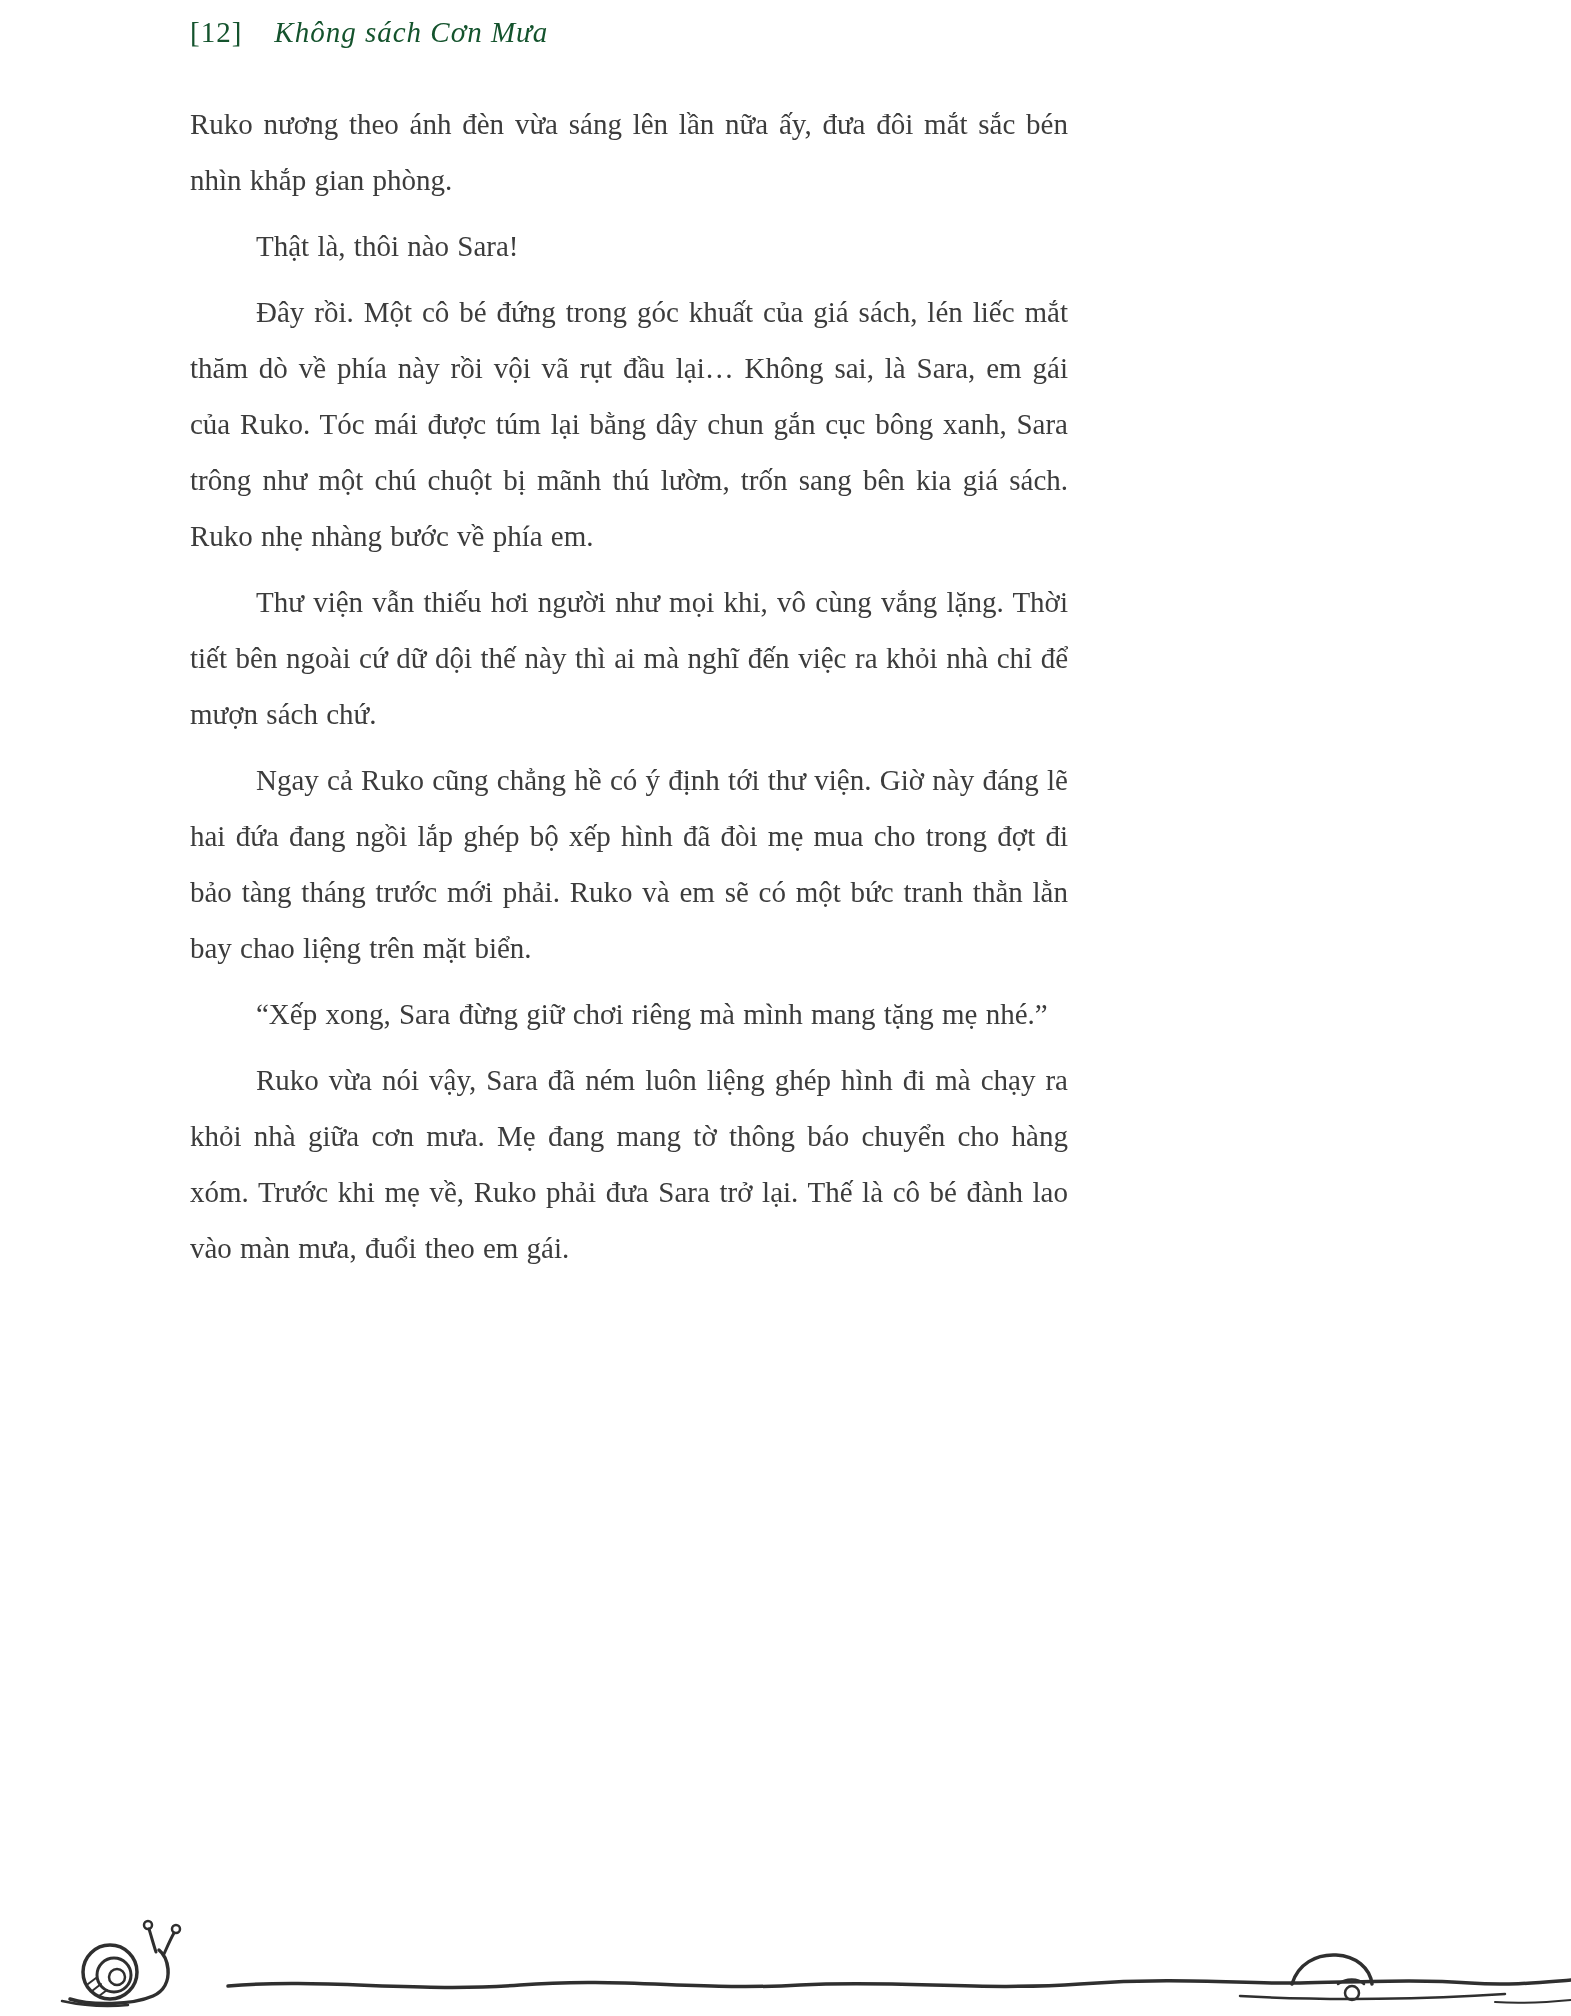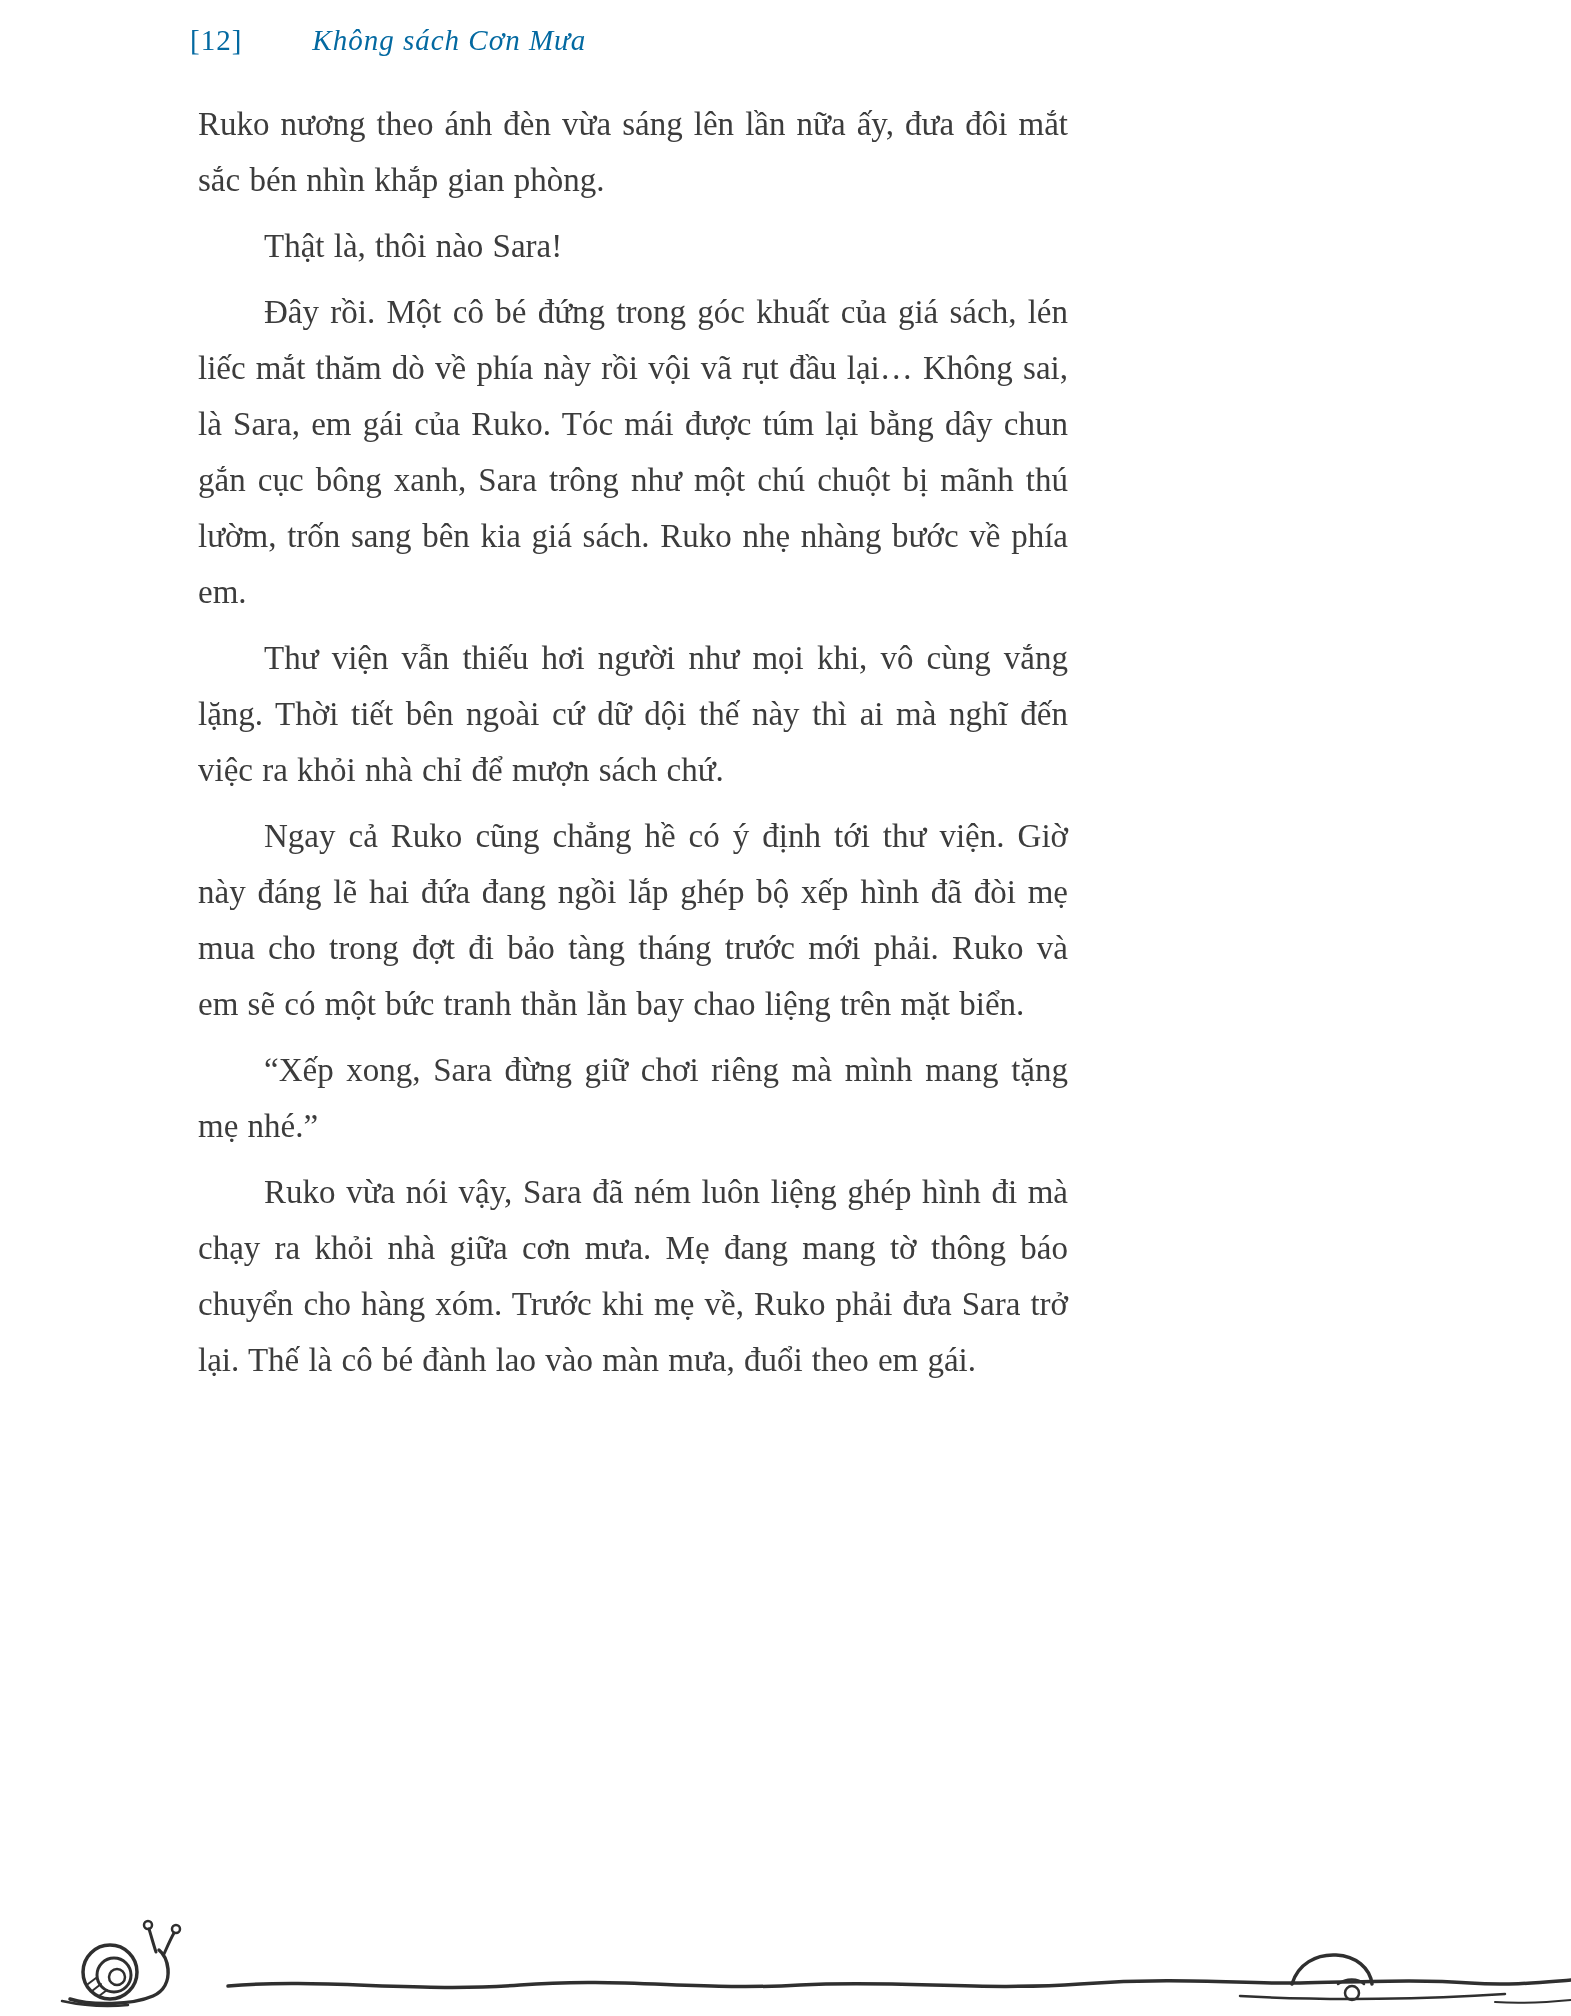--- a/index.html
+++ b/index.html
@@ -15,41 +15,40 @@
     overflow: hidden;
     font-family: "Liberation Serif", "DejaVu Serif", serif;
     color: #3c3c3c;
   }
   .page-header {
     position: absolute;
     top: 16px;
     left: 190px;
     display: flex;
     align-items: baseline;
-    gap: 70px;
+    gap: 32px;
     font-size: 29px;
-    color: #0369a1;
-    margin-top: 8px;
+    color: #14532d;
   }
   .page-number {
     letter-spacing: 1px;
   }
   .book-title {
     font-style: italic;
     letter-spacing: 1px;
   }
   .page-body {
     position: absolute;
     top: 96px;
     left: 190px;
     width: 878px;
   }
   .para {
-    margin: 0 0 10px 8px;
-    font-size: 33px;
+    margin: 0 0 10px 0;
+    font-size: 29px;
     line-height: 56px;
     text-align: justify;
     text-indent: 66px;
     word-spacing: 1px;
   }
   .para.no-indent {
     text-indent: 0;
   }
   .footer-art {
     position: absolute;

